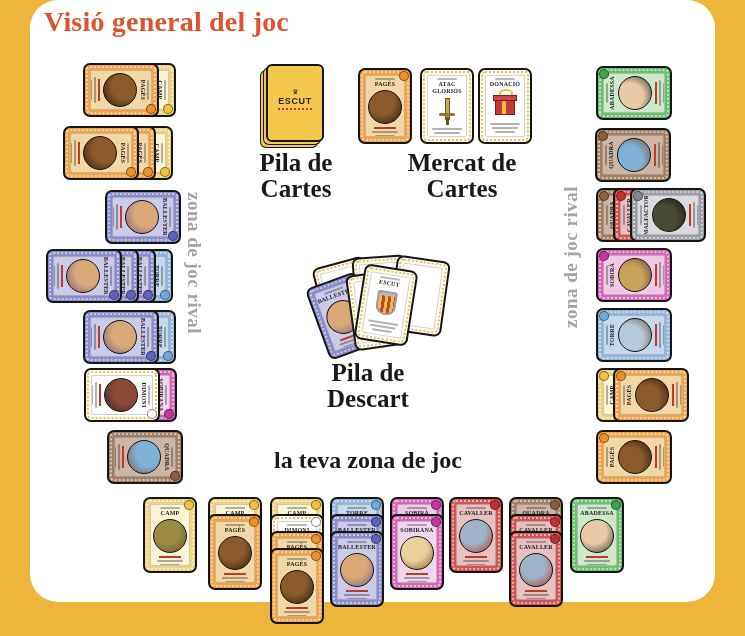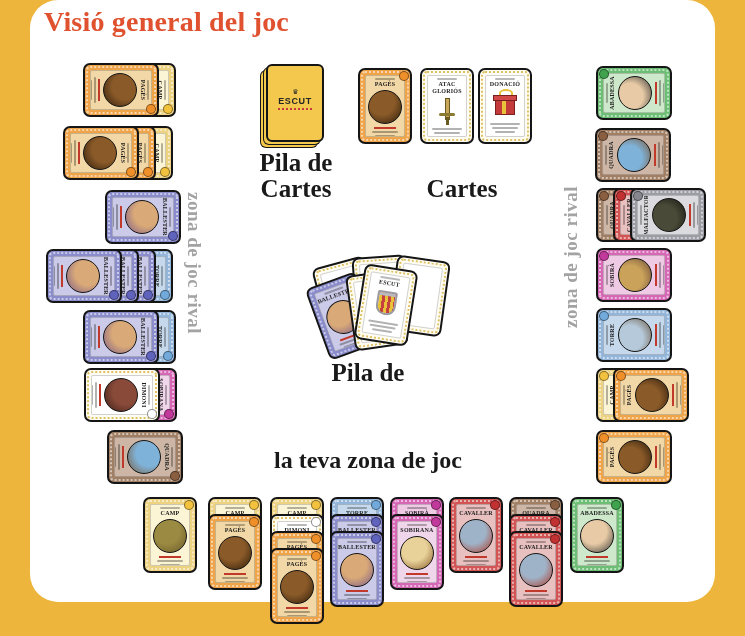--- a/index.html
+++ b/index.html
@@ -106,26 +106,27 @@
 <div class="deck">
   <span class="deck-logo">ESCUT</span>
 </div>
 
 <div class="pile-label" id="label-draw">
   <span>Pila de</span><br>
   <span>Cartes</span>
 </div>
 
 <div class="pile-label" id="label-market">
-  <br>
+  <span>Mercat de</span><br>
   <span>Cartes</span>
 </div>
 
 <div class="pile-label" id="label-discard">
   <span>Pila de</span><br>
+  <span>Descart</span>
 </div>
 
 <div class="pile-label" id="label-your">la teva zona de joc</div>
 
 <div class="rival-label" id="rival-left">zona de joc rival</div>
 <div class="rival-label" id="rival-right">zona de joc rival</div>
 
 <div id="cards-root">
     <div class="stack" style="left: 83px; top: 63px; width: 93px; height: 54px;">
       <div class="stack-up" style="width: 54px; height: 93px; transform: translateX(93px) rotate(90deg);">

